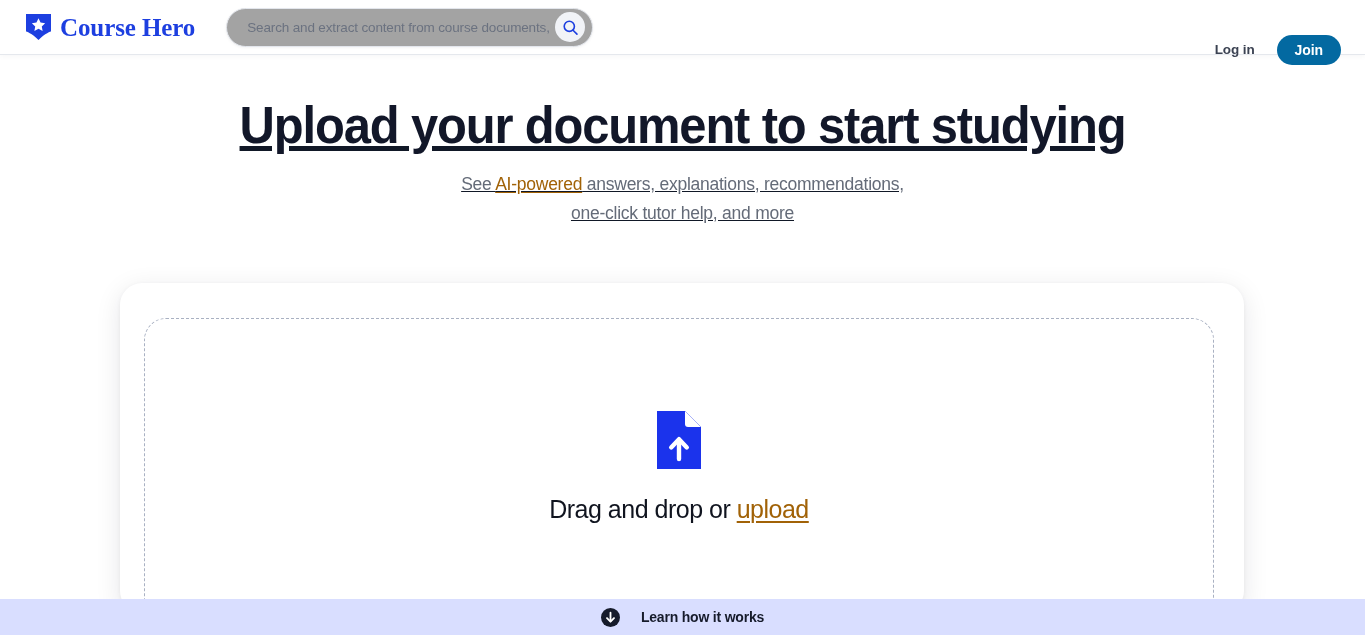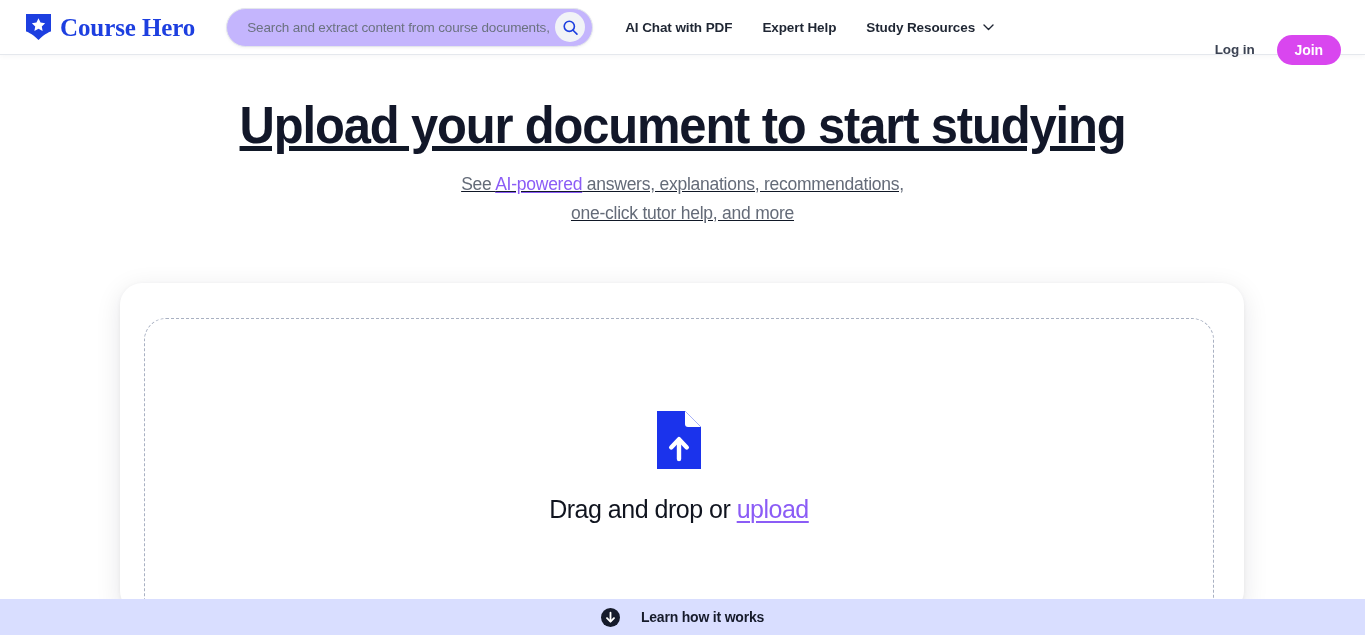--- a/index.html
+++ b/index.html
@@ -53,21 +53,21 @@
 
   
   .search-wrap {
     margin-left: 31px;
     width: 367px;
     height: 39px;
     border: 1px solid #e3e6ec;
     border-radius: 40px;
     display: flex;
     align-items: center;
-    background: #c4b5fd;
+    background: #a3a3a3;
     box-shadow: 0 1px 3px rgba(16,24,40,0.05);
     position: relative;
   }
 
   .search-input {
     border: 0;
     outline: 0;
     background: transparent;
     flex: 1;
     height: 100%;
@@ -123,21 +123,21 @@
 
   .login-link {
     font-size: 13.5px;
     font-weight: 600;
     color: #3b4252;
     cursor: pointer;
     letter-spacing: -0.1px;
   }
 
   .join-btn {
-    background: #d946ef;
+    background: #0369a1;
     color: #ffffff;
     font-size: 14px;
     font-weight: 700;
     border: 0;
     border-radius: 20px;
     height: 30px;
     padding: 0 18px;
     cursor: pointer;
     font-family: "Liberation Sans", sans-serif;
     letter-spacing: -0.1px;
@@ -161,21 +161,21 @@
 
   .hero-sub {
     margin-top: 17px;
     font-size: 17.5px;
     color: #646b78;
     line-height: 1.66;
     letter-spacing: -0.25px;
   }
 
   .link-blue {
-    color: #8b5cf6;
+    color: #a16207;
     text-decoration: underline;
     text-underline-offset: 2px;
     cursor: pointer;
   }
 
   
   .card {
     position: absolute;
     left: 120px;
     top: 283px;
@@ -254,34 +254,20 @@
   <div class="search-wrap">
     <input class="search-input" type="text" placeholder="Search and extract content from course documents," style="">
     <button class="search-btn">
       <svg width="17" height="17" viewBox="0 0 20 20" fill="none">
         <circle cx="8.6" cy="8.6" r="6" stroke="#1d3fe0" stroke-width="1.9"></circle>
         <line x1="13" y1="13.2" x2="17.6" y2="17.8" stroke="#1d3fe0" stroke-width="1.9" stroke-linecap="round"></line>
       </svg>
     </button>
   </div>
 
-  <nav class="nav">
-    <span class="nav-link">
-      <span>AI Chat with PDF</span>
-    </span>
-    <span class="nav-link">
-      <span>Expert Help</span>
-    </span>
-    <span class="nav-link">
-      <span>Study Resources</span>
-      <svg class="chev" width="11" height="7" viewBox="0 0 11 7" fill="none">
-        <path d="M1 1 L5.5 5.4 L10 1" stroke="#1f2633" stroke-width="1.4" stroke-linecap="round" stroke-linejoin="round"></path>
-      </svg>
-    </span>
-  </nav>
 
   <div class="header-right">
     <span class="login-link">Log in</span>
     <button class="join-btn">Join</button>
   </div>
 </div>
 
 <section class="hero">
   <h1 class="hero-title">Upload your document to start studying</h1>
   <p class="hero-sub">

